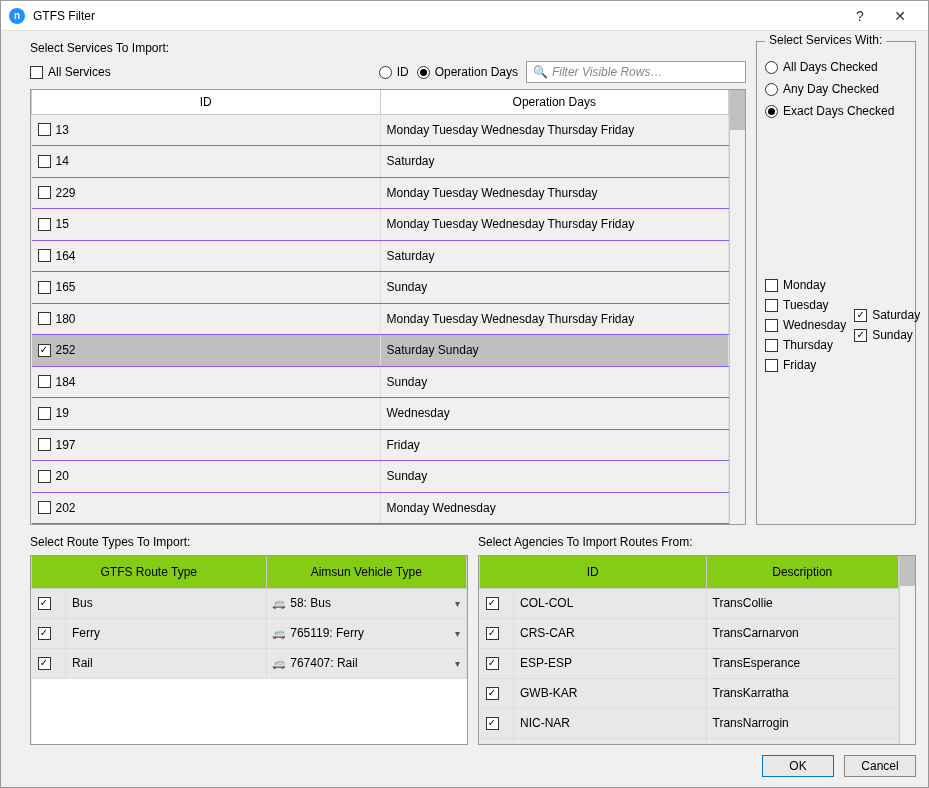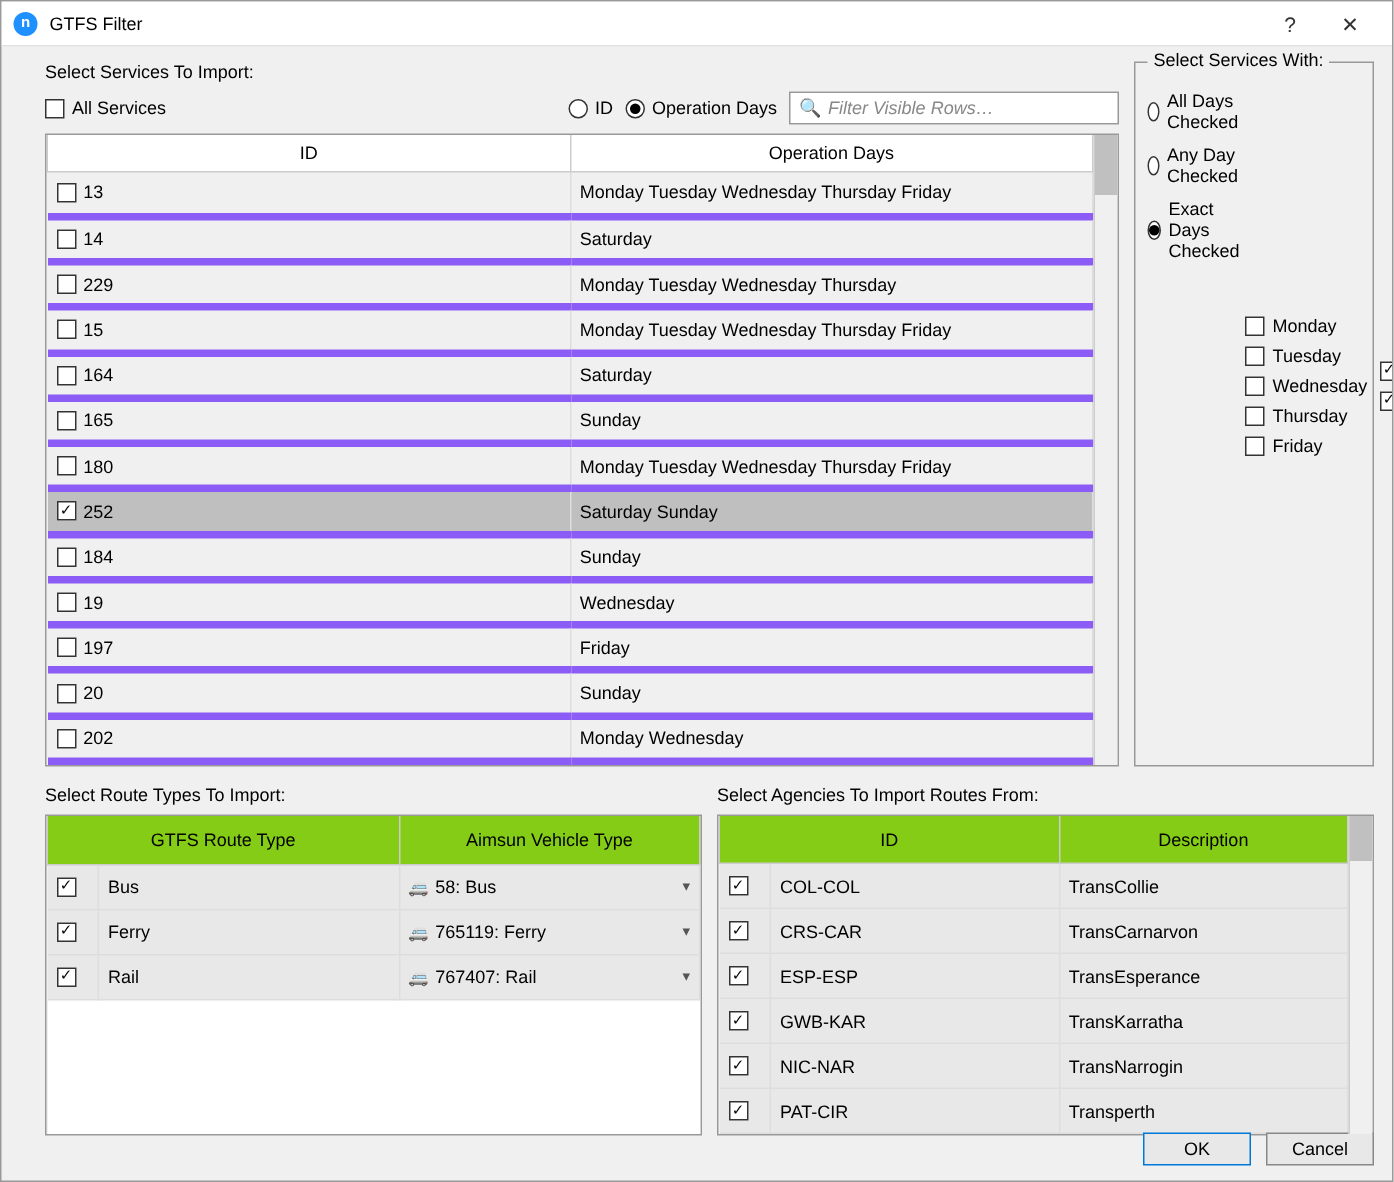--- a/index.html
+++ b/index.html
@@ -31,34 +31,34 @@
 
 .search-wrap { display: flex; align-items: center; border: 1px solid #999; background: #fff; padding: 2px 6px; width: 220px; height: 22px; }
 .search-icon { color: #888; margin-right: 4px; font-size: 12px; }
 .search-input { border: none; outline: none; flex: 1; font-size: 12px; color: #8b5cf6; background: transparent; }
 .search-input::placeholder { color: #888; font-style: italic; }
 
 
 .table-wrap { border: 1px solid #999; position: relative; flex: 1; display: flex; overflow: hidden; }
 .table { flex: 1; border-collapse: collapse; width: 100%; table-layout: fixed; }
 .table th { background: #fff; border: 1px solid #ccc; height: 24px; font-weight: normal; text-align: center; border-top: none; }
-.table td { border-bottom: 5px solid #8b5cf6; border-right: 1px solid #ddd; height: 30px; padding: 0 6px; }
+.table td { border-bottom: 1px solid #8b5cf6; border-right: 1px solid #ddd; height: 30px; padding: 0 6px; }
 .table tr.selected td { background: #bfbfbf; }
 .scrollbar-v { width: 16px; background: #f0f0f0; border-left: 1px solid #ccc; position: relative; }
 .scroll-thumb { width: 100%; background: #c0c0c0; position: absolute; top: 0; height: 40px; }
 
 
-.sidebar { width: 160px; border: 1px solid #999; padding: 8px; display: flex; position: relative; }
+.sidebar { width: 160px; border: 1px solid #999; padding: 8px; display: flex; flex-direction: column; position: relative; }
 .sidebar .panel-label { position: absolute; top: -9px; left: 8px; background: #f0f0f0; padding: 0 4px; }
 .sidebar-options { margin-top: 10px; display: flex; flex-direction: column; gap: 8px; }
 .days-grid { margin-top: 160px; display: flex; gap: 8px; }
 .days-col { display: flex; flex-direction: column; gap: 6px; }
 
 
-.bottom-row { display: flex; gap: 10px; margin-top: 24px; height: 210px; align-items: center; }
+.bottom-row { display: flex; gap: 10px; margin-top: 10px; height: 210px; }
 .bottom-panel { flex: 1; display: flex; flex-direction: column; }
 .bottom-table-wrap { border: 1px solid #999; flex: 1; display: flex; overflow: hidden; }
 .bottom-table { flex: 1; border-collapse: collapse; width: 100%; table-layout: fixed; }
 .bottom-table th { background: #84cc16; border: 1px solid #ccc; border-top: none; height: 32px; font-weight: normal; text-align: center; }
 .bottom-table td { border-bottom: 1px solid #ddd; border-right: 1px solid #ddd; height: 30px; padding: 0 6px; background: #e8e8e8; }
 .veh-cell { display: flex; align-items: center; justify-content: space-between; }
 .veh-cell .dd { color: #555; font-size: 10px; }
 .bus-icon { color: #888; margin-right: 4px; font-size: 11px; }
 
 

